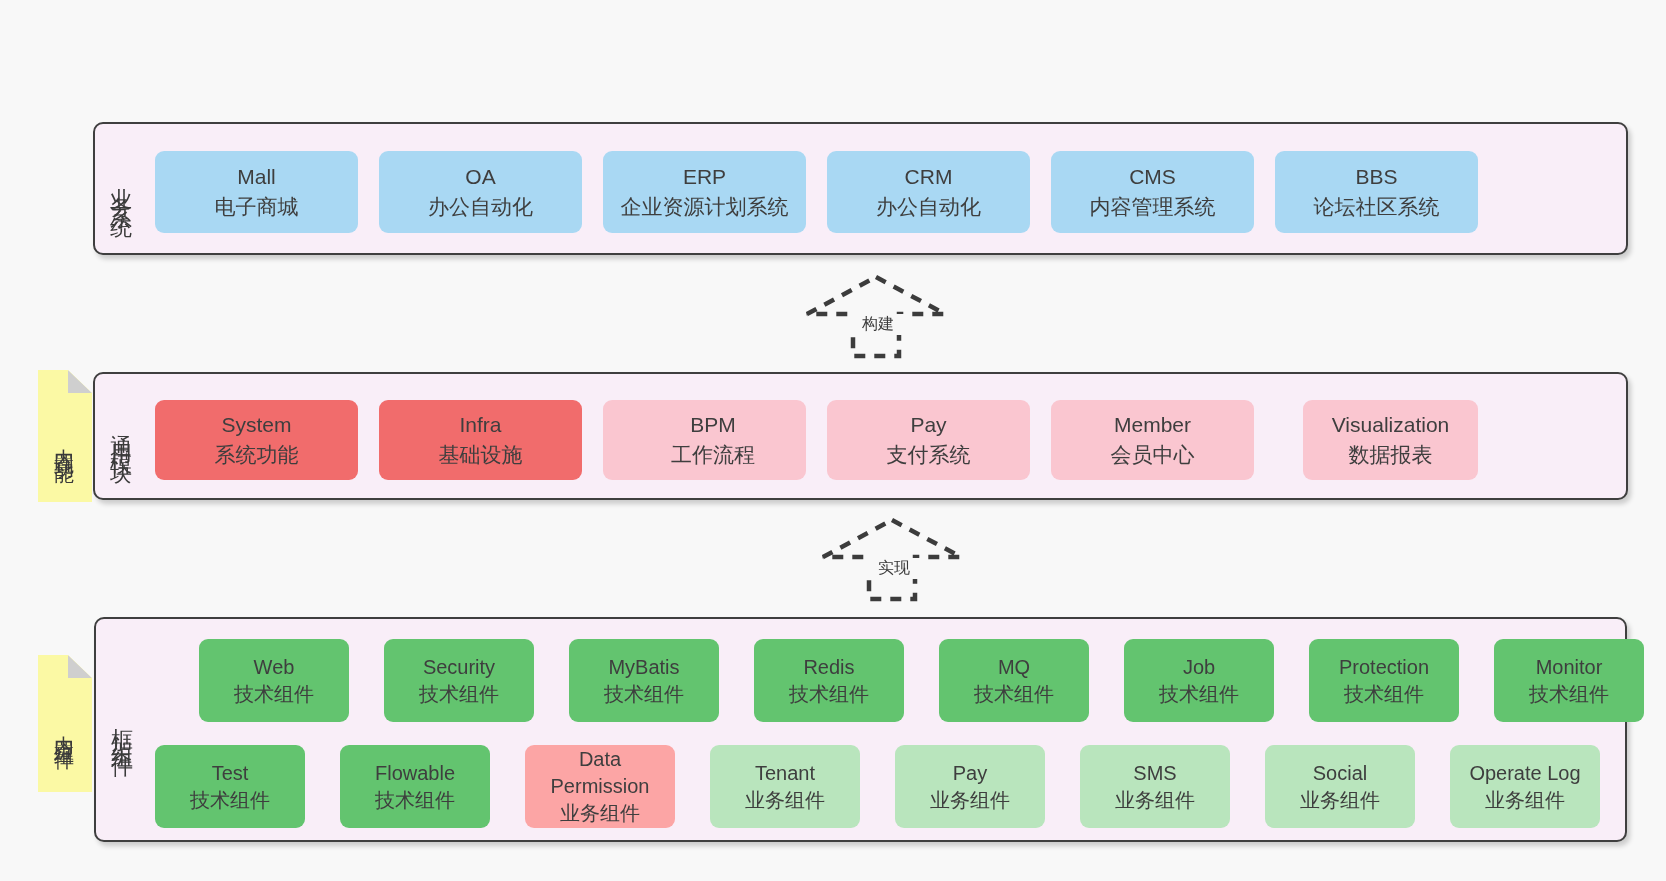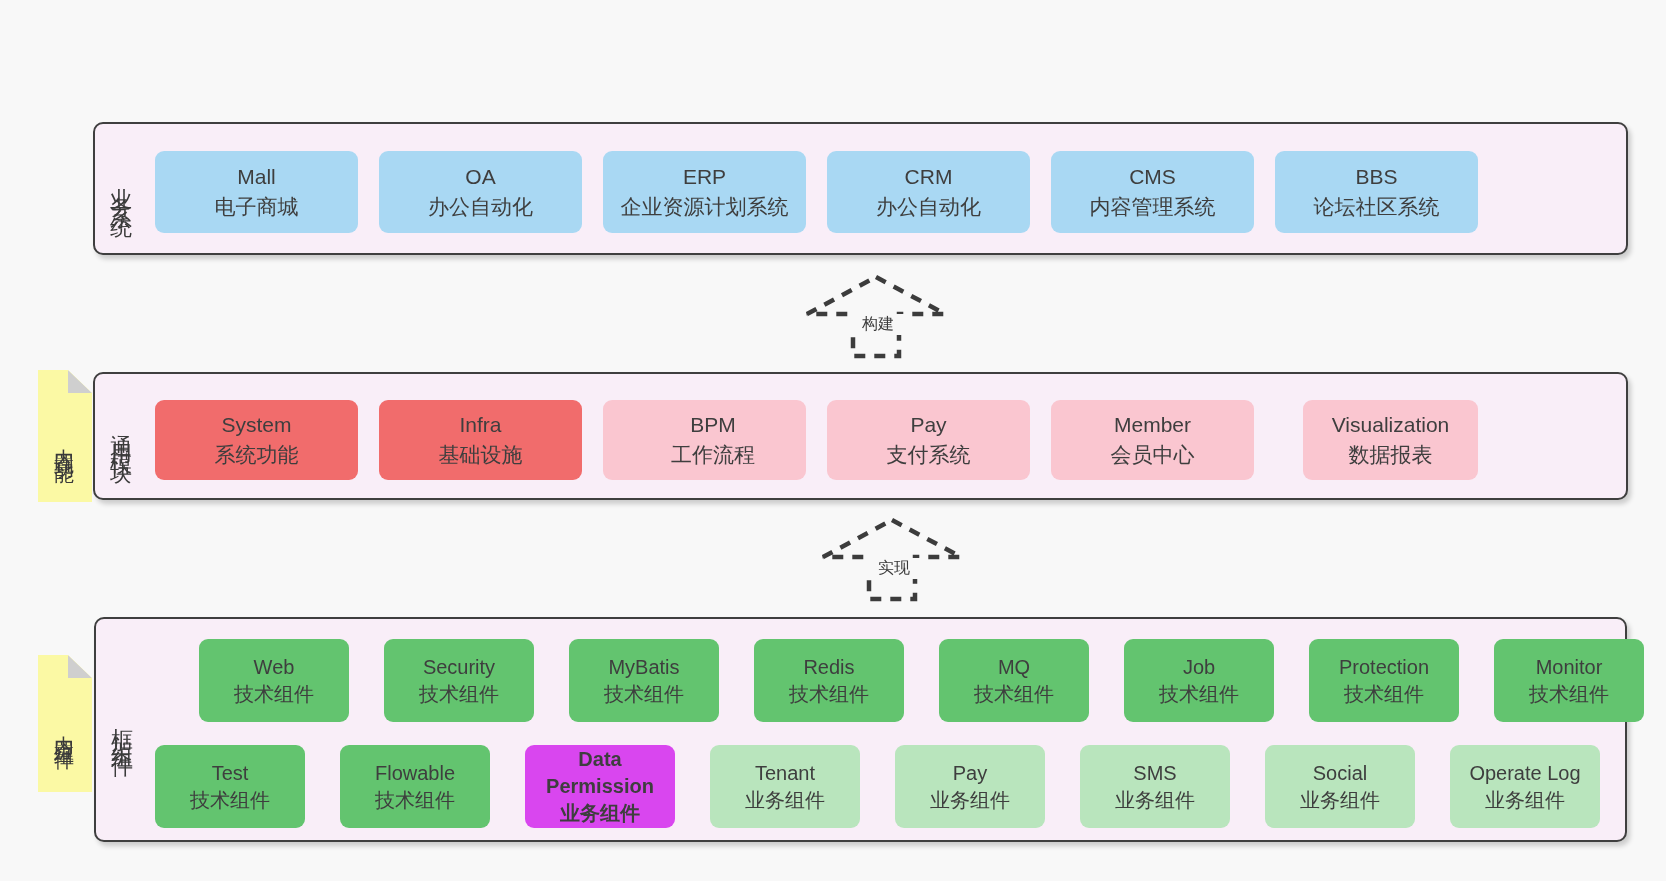--- a/index.html
+++ b/index.html
@@ -214,21 +214,21 @@
 
     <div class="row row-8 row-comp-2">
       <div class="box" style="background: rgb(99, 196, 111);">
         <div>Test</div>
         <div>技术组件</div>
       </div>
       <div class="box" style="background: rgb(99, 196, 111);">
         <div>Flowable</div>
         <div>技术组件</div>
       </div>
-      <div class="box" style="background: #d946ef; font-weight: bold;">
+      <div class="box" style="background: #fca5a5;">
         <div>Data Permission</div>
         <div>业务组件</div>
       </div>
       <div class="box" style="background: rgb(185, 229, 189);">
         <div>Tenant</div>
         <div>业务组件</div>
       </div>
       <div class="box" style="background: rgb(185, 229, 189);">
         <div>Pay</div>
         <div>业务组件</div>

